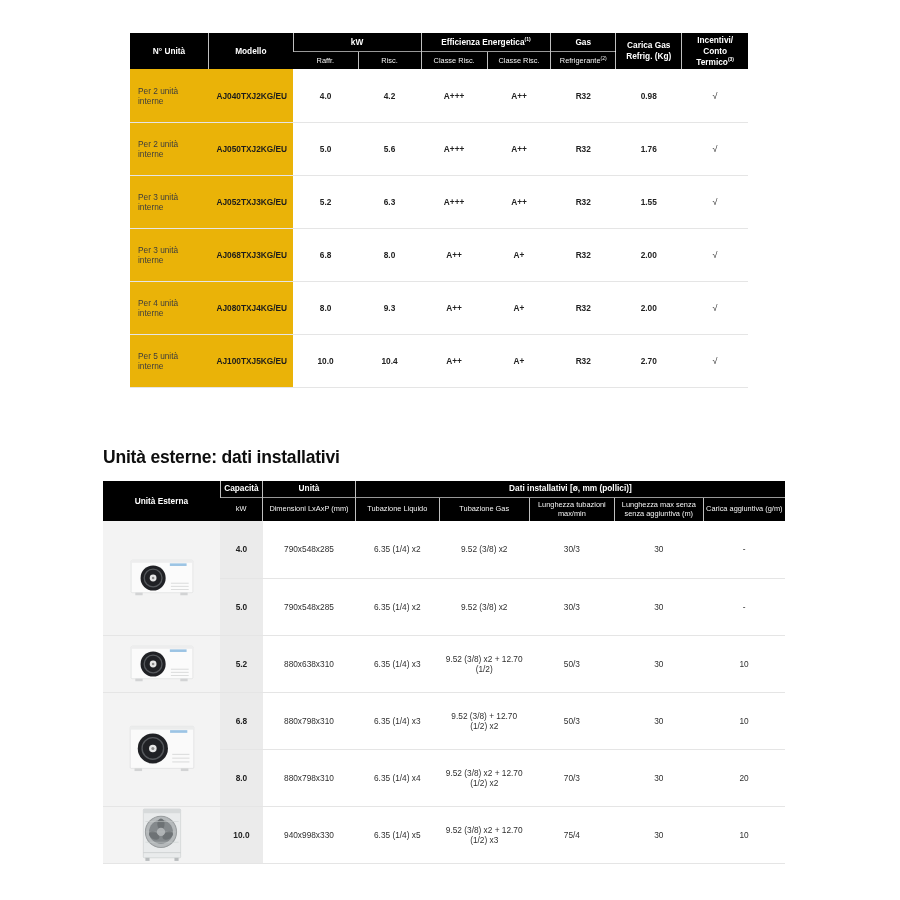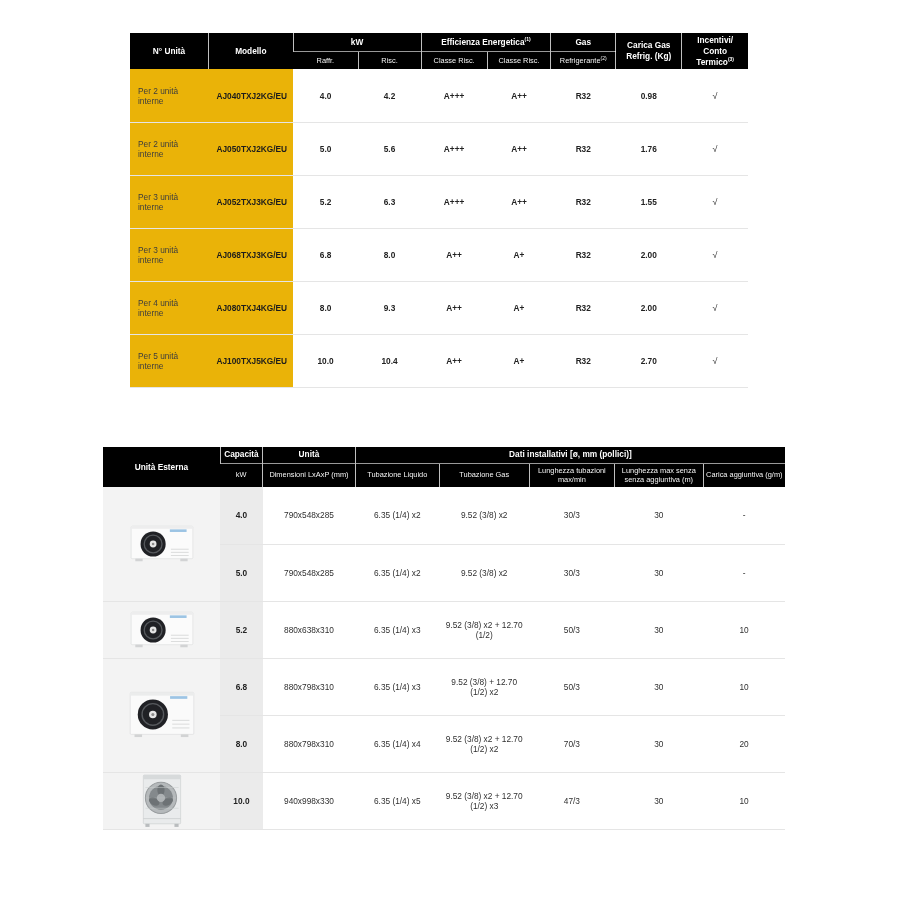--- a/index.html
+++ b/index.html
@@ -153,20 +153,21 @@
           <td class="val">A+</td>
           <td class="val">R32</td>
           <td class="val">2.70</td>
           <td class="check">√</td>
         </tr>
       </tbody>
   </table>
 </div>
 
 <div class="section" id="sec-install">
+  <h2 class="title">Unità esterne: dati installativi</h2>
   <table>
     <colgroup>
       <col style="width:17.2%">
         <col style="width:6.2%">
         <col style="width:13.6%">
       <col style="width:12.3%">
         <col style="width:13.2%">
         <col style="width:12.5%">
       <col style="width:13.0%">
         <col style="width:12.0%">
@@ -306,19 +307,19 @@
     <line x1="18" y1="68" x2="82" y2="68" stroke="#c9cccd" stroke-width="1"></line>
     <rect x="18" y="98" width="8" height="6" fill="#b9bcbe"></rect>
     <rect x="74" y="98" width="8" height="6" fill="#b9bcbe"></rect>
   </svg>
             </div>
           </td>
           <td class="cap">10.0</td>
           <td>940x998x330</td>
           <td>6.35 (1/4) x5</td>
           <td>9.52 (3/8) x2 + 12.70 (1/2) x3</td>
-          <td>47/3</td>
+          <td>75/4</td>
           <td>30</td>
           <td>10</td>
         </tr>
       </tbody>
   </table>
 </div>
 
 </body></html>

